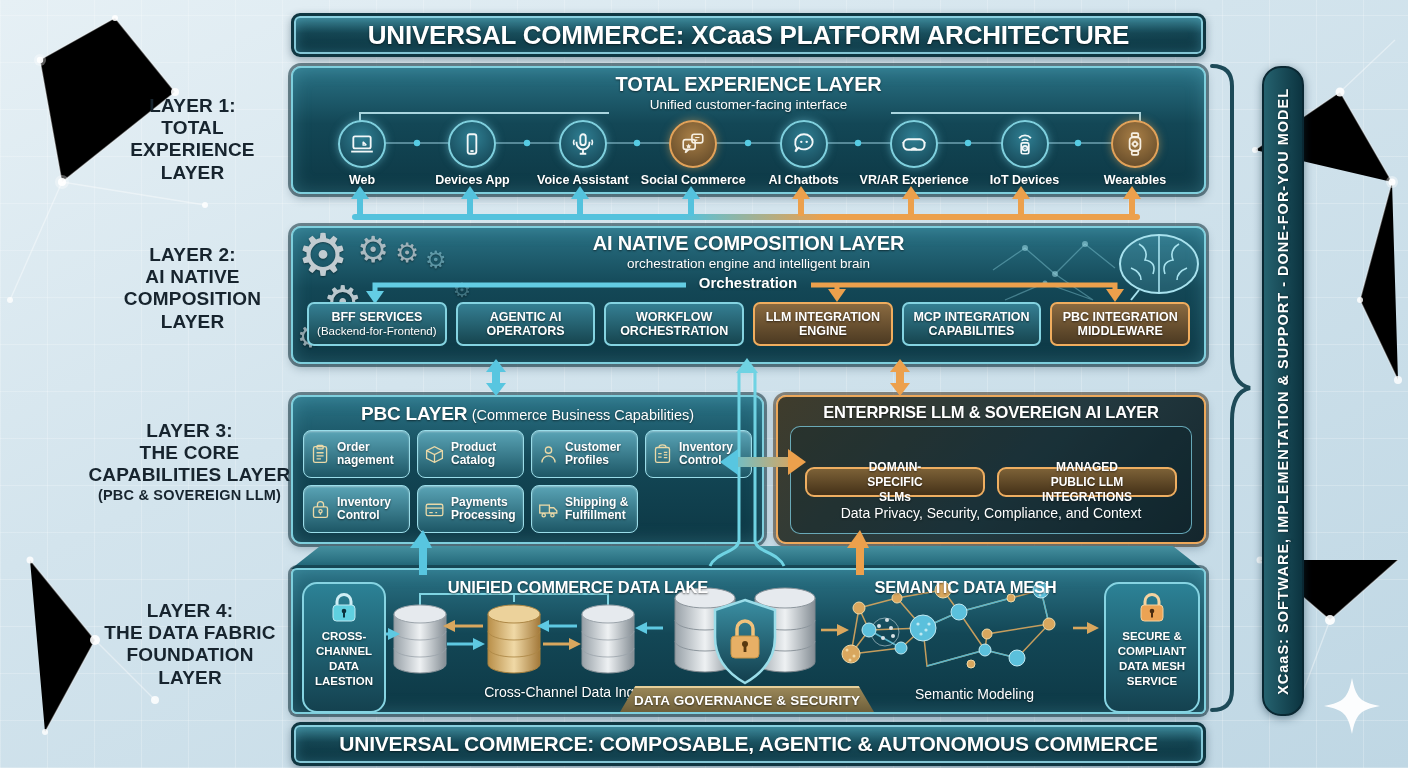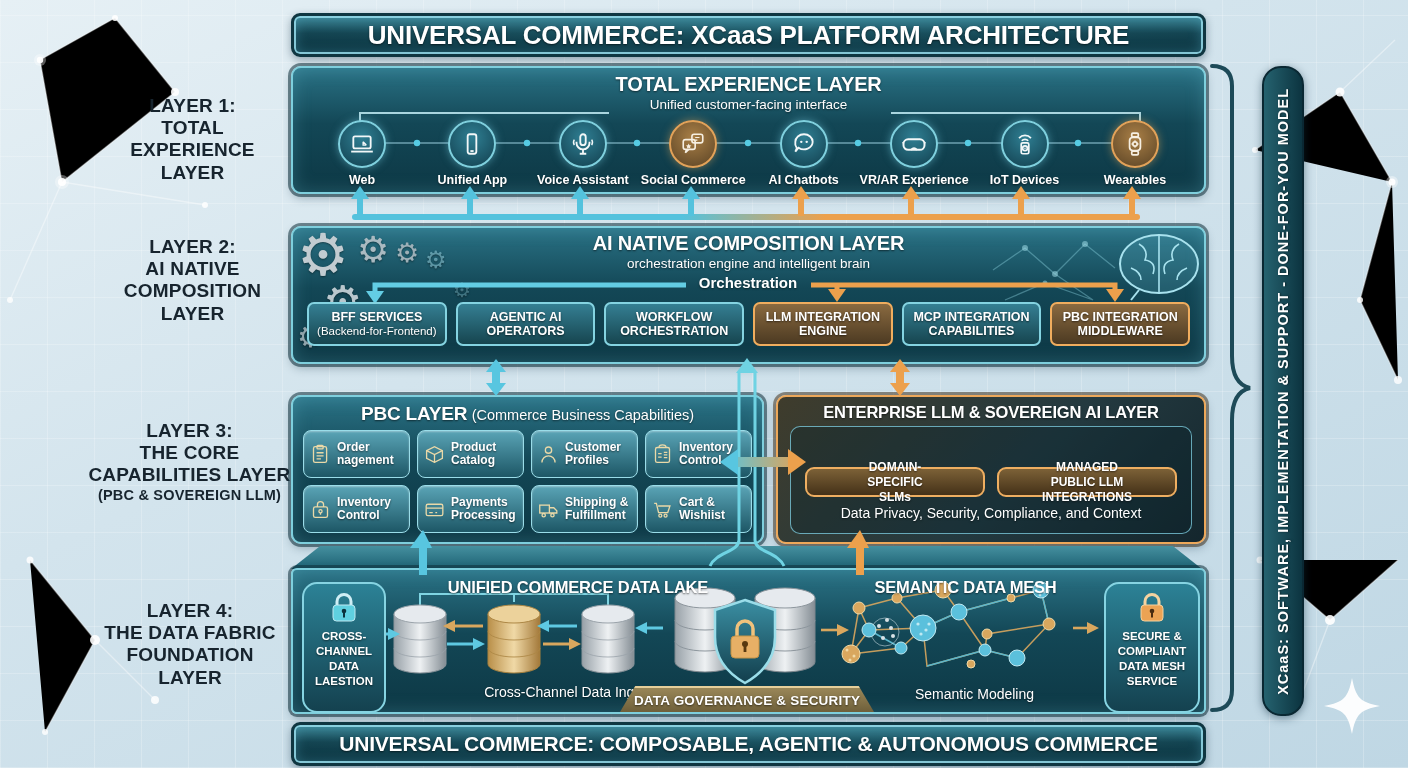--- a/index.html
+++ b/index.html
@@ -72,21 +72,21 @@
         <circle cx="1330" cy="620" r="5" opacity=".9"></circle>
       <circle cx="1300" cy="700" r="3" opacity=".8"></circle>
     </g>
   </svg>
 
   <div class="abs banner" style="left:291px;top:13px;width:909px;height:38px;z-index:2">
     <div class="white cond" style="font-size:26px;font-weight:bold;white-space:nowrap">UNIVERSAL COMMERCE: XCaaS PLATFORM ARCHITECTURE</div>
   </div>
 
   <div class="abs lab" style="left:80px;top:95px;width:225px;z-index:2">LAYER 1:<br>TOTAL<br>EXPERIENCE<br>LAYER</div>
-  <div class="abs lab" style="left:80px;top:236px;width:225px;z-index:2">LAYER 2:<br>AI NATIVE<br>COMPOSITION<br>LAYER</div>
+  <div class="abs lab" style="left:80px;top:244px;width:225px;z-index:2">LAYER 2:<br>AI NATIVE<br>COMPOSITION<br>LAYER</div>
   <div class="abs lab" style="left:62px;top:420px;width:255px;z-index:2">
     <div>LAYER 3:<br>THE CORE<br>CAPABILITIES LAYER</div>
     <div style="font-size:14.5px">(PBC &amp; SOVEREIGN LLM)</div>
   </div>
   <div class="abs lab" style="left:70px;top:600px;width:240px;z-index:2">LAYER 4:<br>THE DATA FABRIC<br>FOUNDATION<br>LAYER</div>
 
   <div class="abs panel" style="left:291px;top:66px;width:911px;height:124px;z-index:2">
     <div class="abs white cond" style="left:0;top:5px;width:100%;text-align:center;font-size:20px;font-weight:bold">TOTAL EXPERIENCE LAYER</div>
     <div class="abs white" style="left:0;top:29px;width:100%;text-align:center;font-size:13.5px">Unified customer-facing interface</div>
     <div class="abs" style="left:66px;top:44px;width:248px;height:12px;border-top:2px solid rgba(195,236,246,.85);border-left:2px solid rgba(195,236,246,.85)"></div>
@@ -115,21 +115,21 @@
         </div>
         <div class="white" style="font-size:12.5px;font-weight:bold;margin-top:5px;white-space:nowrap">Web</div>
       </div>
       <div style="width:106px;display:flex;flex-direction:column;align-items:center">
         <div style="width:44px;height:44px;border-radius:50%;border:2.5px solid #7fd0de;background:radial-gradient(circle at 50% 35%,#2f7f93,#123f4e);box-shadow:0 0 8px rgba(120,210,230,.5);display:flex;align-items:center;justify-content:center">
           <svg width="26" height="26" viewBox="0 0 24 24" fill="none" stroke="#f2f7f8" stroke-width="1.7">
               <rect x="8" y="3" width="8" height="18" rx="2"></rect>
               <path d="M10.5,18.5 h3"></path>
             </svg>
         </div>
-        <div class="white" style="font-size:12.5px;font-weight:bold;margin-top:5px;white-space:nowrap">Unified App</div>
+        <div class="white" style="font-size:12.5px;font-weight:bold;margin-top:5px;white-space:nowrap">Devices App</div>
       </div>
       <div style="width:106px;display:flex;flex-direction:column;align-items:center">
         <div style="width:44px;height:44px;border-radius:50%;border:2.5px solid #7fd0de;background:radial-gradient(circle at 50% 35%,#2f7f93,#123f4e);box-shadow:0 0 8px rgba(120,210,230,.5);display:flex;align-items:center;justify-content:center">
           <svg width="26" height="26" viewBox="0 0 24 24" fill="none" stroke="#f2f7f8" stroke-width="1.7">
               <rect x="9.5" y="3" width="5" height="10" rx="2.5"></rect>
               <path d="M6,10 v1 a6,6 0 0 0 12,0 v-1"></path>
               <path d="M12,17 v3 M9,21 h6"></path>
               <path d="M4,8 q-1.6,2.5 0,5 M20,8 q1.6,2.5 0,5" stroke-width="1.3"></path>
             </svg>
         </div>
@@ -312,28 +312,20 @@
         <span class="t">Payments<br>Processing</span>
       </div>
       <div class="cap white">
         <svg width="21" height="21" viewBox="0 0 24 24" fill="none" stroke="#ead9a8" stroke-width="1.5">
             <rect x="2" y="7" width="11" height="9"></rect>
             <path d="M13,10 h5 l3.5,3.5 V16 h-8.5"></path>
             <circle cx="6.5" cy="18.5" r="1.9"></circle>
             <circle cx="16.5" cy="18.5" r="1.9"></circle>
           </svg>
         <span class="t">Shipping &amp;<br>Fulfillment</span>
-      </div>
-      <div class="cap white">
-        <svg width="21" height="21" viewBox="0 0 24 24" fill="none" stroke="#ead9a8" stroke-width="1.5">
-            <path d="M2.5,5 h2.5 l2.5,10.5 h10.5 l2.5,-7.5 h-13.5"></path>
-            <circle cx="9.5" cy="19" r="1.7"></circle>
-            <circle cx="15.5" cy="19" r="1.7"></circle>
-          </svg>
-        <span class="t">Cart &amp;<br>Wishiist</span>
       </div>
     </div>
   </div>
 
   <div class="abs" style="left:776px;top:395px;width:426px;height:145px;z-index:2;border-radius:10px;border:2.5px solid #eda85a;background:linear-gradient(135deg,#3f3c2c 0%,#243a40 55%,#14262d 100%);box-shadow:0 0 0 3px rgba(60,40,16,.5),0 4px 10px rgba(30,60,80,.35)">
     <div class="abs white cond" style="left:0;top:6px;width:100%;text-align:center;font-size:16.5px;font-weight:bold;white-space:nowrap">ENTERPRISE LLM &amp; SOVEREIGN AI LAYER</div>
     <div class="abs" style="left:12px;right:12px;top:29px;bottom:8px;border:1.5px solid rgba(130,210,230,.75);border-radius:10px;background:rgba(8,34,44,.35)">
       <div class="abs" style="left:14px;right:14px;top:8px;height:62px;display:flex;gap:12px">
         <div class="llmbox bronze white" style="flex:1">DOMAIN-<br>SPECIFIC<br>SLMs</div>
         <div class="llmbox bronze white" style="flex:1">MANAGED<br>PUBLIC LLM<br>INTEGRATIONS</div>

